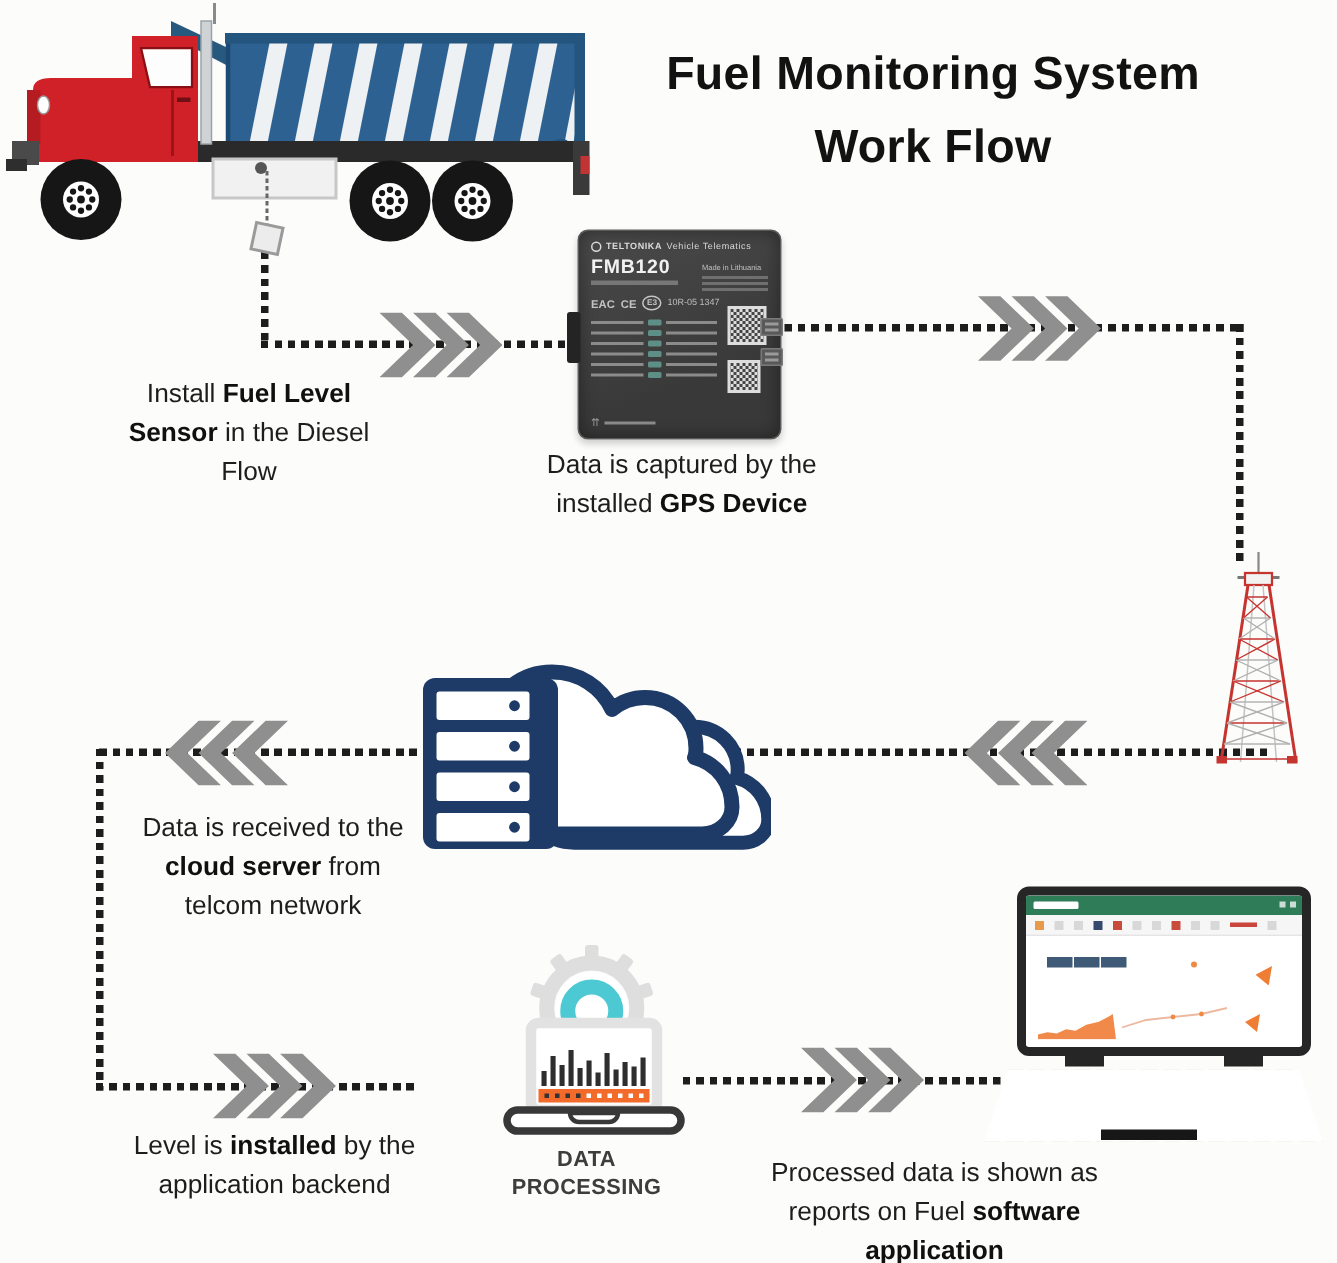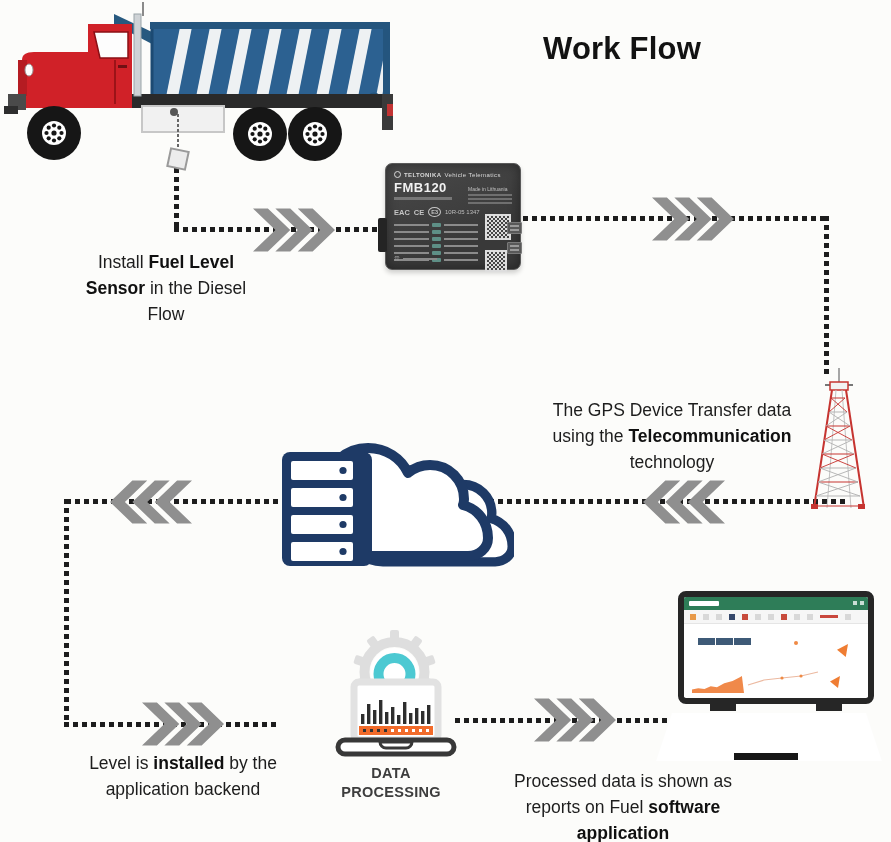--- a/index.html
+++ b/index.html
@@ -20,21 +20,21 @@
   
   .caption{position:absolute;text-align:center;font-size:17.5px;line-height:26px;z-index:4;color:#1d1d1d;}
   .caption b{font-weight:700;color:#101010;}
 
   .title{position:absolute;left:392px;top:24px;width:460px;text-align:center;z-index:4;
          font-size:31px;line-height:49px;font-weight:700;color:#121212;letter-spacing:.2px;}
 
   .art{position:absolute;z-index:3;}
 
   
-  .gps{position:absolute;left:385px;top:163px;width:136px;height:107px;z-index:3;
+  .gps{position:absolute;left:385px;top:153px;width:136px;height:140px;z-index:3;
        background:linear-gradient(160deg,#4a4a4a,#393939 70%);border:1px solid #5a5a5a;border-radius:7px;
        box-shadow:inset 0 0 12px rgba(0,0,0,.4),0 3px 5px rgba(0,0,0,.18);
        padding:7px 8px;box-sizing:border-box;color:#cfcfcf;}
   .gps .sim{position:absolute;left:-8px;top:54px;width:9px;height:34px;background:#242424;border-radius:2px;}
   .gps .brandrow{font-size:6px;letter-spacing:.4px;color:#d9d9d9;white-space:nowrap;display:flex;align-items:center;gap:3px;}
   .gps .logo-ring{width:5px;height:5px;border:1px solid #d9d9d9;border-radius:50%;display:inline-block;}
   .gps .model{font-size:13px;font-weight:700;color:#f1f1f1;letter-spacing:.5px;margin-top:2px;}
   .gps .subbar{width:58px;height:3px;background:#777;margin-top:2px;}
   .gps .madein{position:absolute;right:8px;top:22px;width:44px;font-size:5px;color:#c0c0c0;}
   .gps .madein i{display:block;height:2px;background:#6f6f6f;margin-top:2px;}
@@ -88,20 +88,21 @@
                        repeating-linear-gradient(0deg,#171717 0 7px,#fff 7px 10px);
       background-blend-mode:lighten;}
   .laptop .space{position:absolute;left:86px;top:162px;width:64px;height:7px;background:#171717;z-index:2;}
 </style>
 </head>
 <body>
 
 <div class="stage">
 
   <div class="title">
+    <div>Fuel Monitoring System</div>
     <div>Work Flow</div>
   </div>
 
   <div class="dot-v" style="left:174px;top:168px;height:62px;"></div>
   <div class="dot-h" style="left:174px;top:227px;width:210px;"></div>
   <div class="dot-h" style="left:523px;top:216px;width:306px;"></div>
   <div class="dot-v" style="left:824px;top:216px;height:158px;"></div>
   <div class="dot-h" style="left:66px;top:499px;width:779px;"></div>
   <div class="dot-v" style="left:64px;top:499px;height:228px;"></div>
   <div class="dot-h" style="left:64px;top:722px;width:214px;"></div>
@@ -491,22 +492,25 @@
     </div>
     <div class="hinge" style="left:62px;"></div>
     <div class="hinge" style="left:168px;"></div>
     <div class="kb"></div>
     <div class="space"></div>
   </div>
 
   <div class="caption" style="left:68px;top:249px;width:196px;">
     <span>Install </span><b>Fuel Level Sensor</b><span> in the Diesel Flow</span>
   </div>
-  <div class="caption" style="left:536px;top:397px;width:272px;">
-    <span>The GPS Device Transfer data using the </span><b>Telecommunication</b><span> technology</span>
+  <div class="caption" style="left:352px;top:296px;width:205px;">
+    <span>Data is captured by the installed </span><b>GPS Device</b><span></span>
+  </div>
+  <div class="caption" style="left:82px;top:538px;width:200px;">
+    <span>Data is received to the </span><b>cloud server</b><span> from telcom network</span>
   </div>
   <div class="caption" style="left:88px;top:750px;width:190px;">
     <span>Level is </span><b>installed</b><span> by the application backend</span>
   </div>
   <div class="caption" style="left:494px;top:768px;width:258px;">
     <span>Processed data is shown as reports on Fuel </span><b>software application</b><span></span>
   </div>
 
   <div class="dp-label">DATA PROCESSING</div>
 

